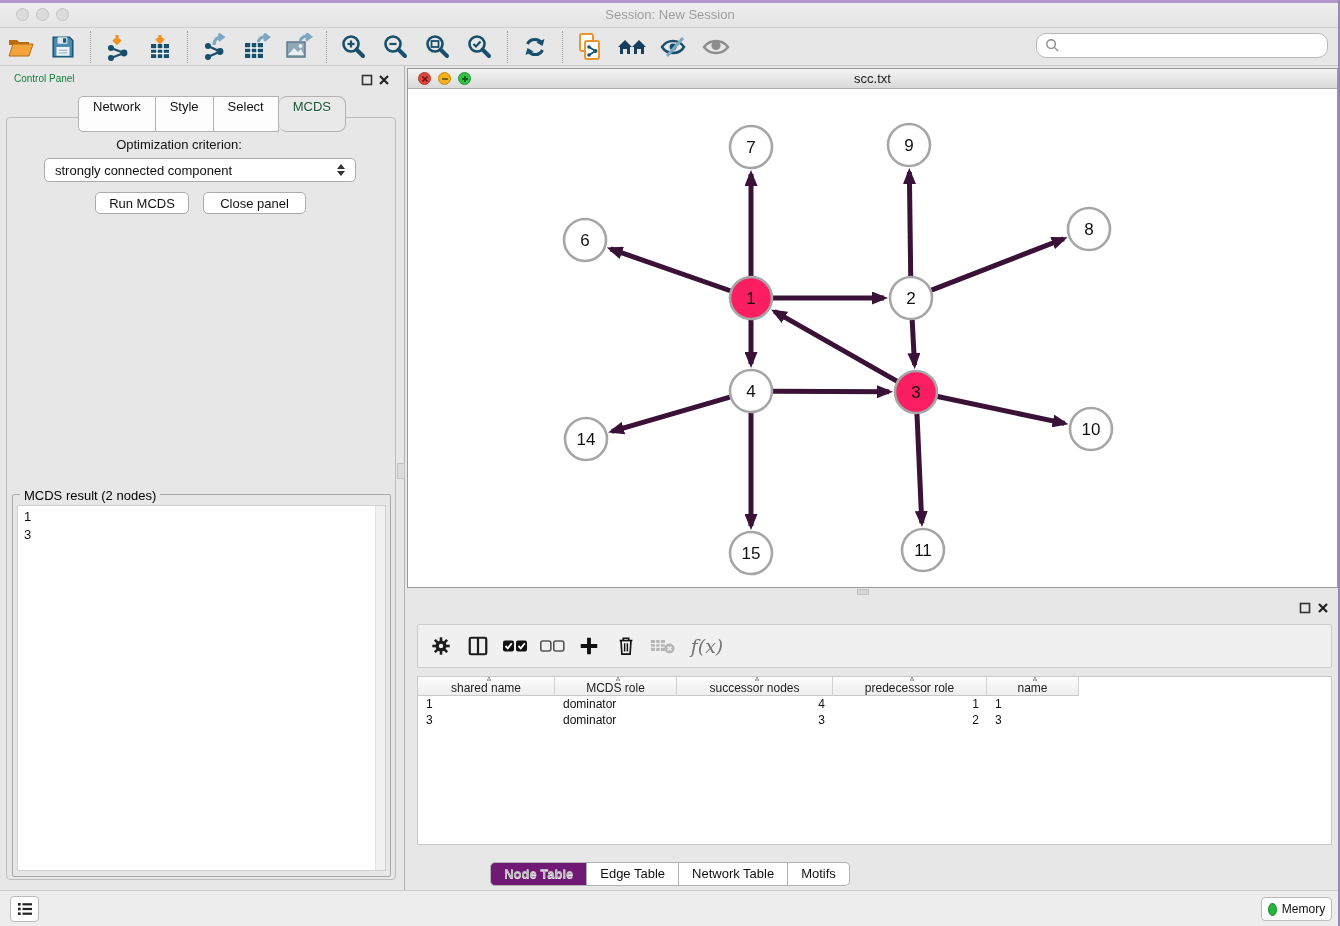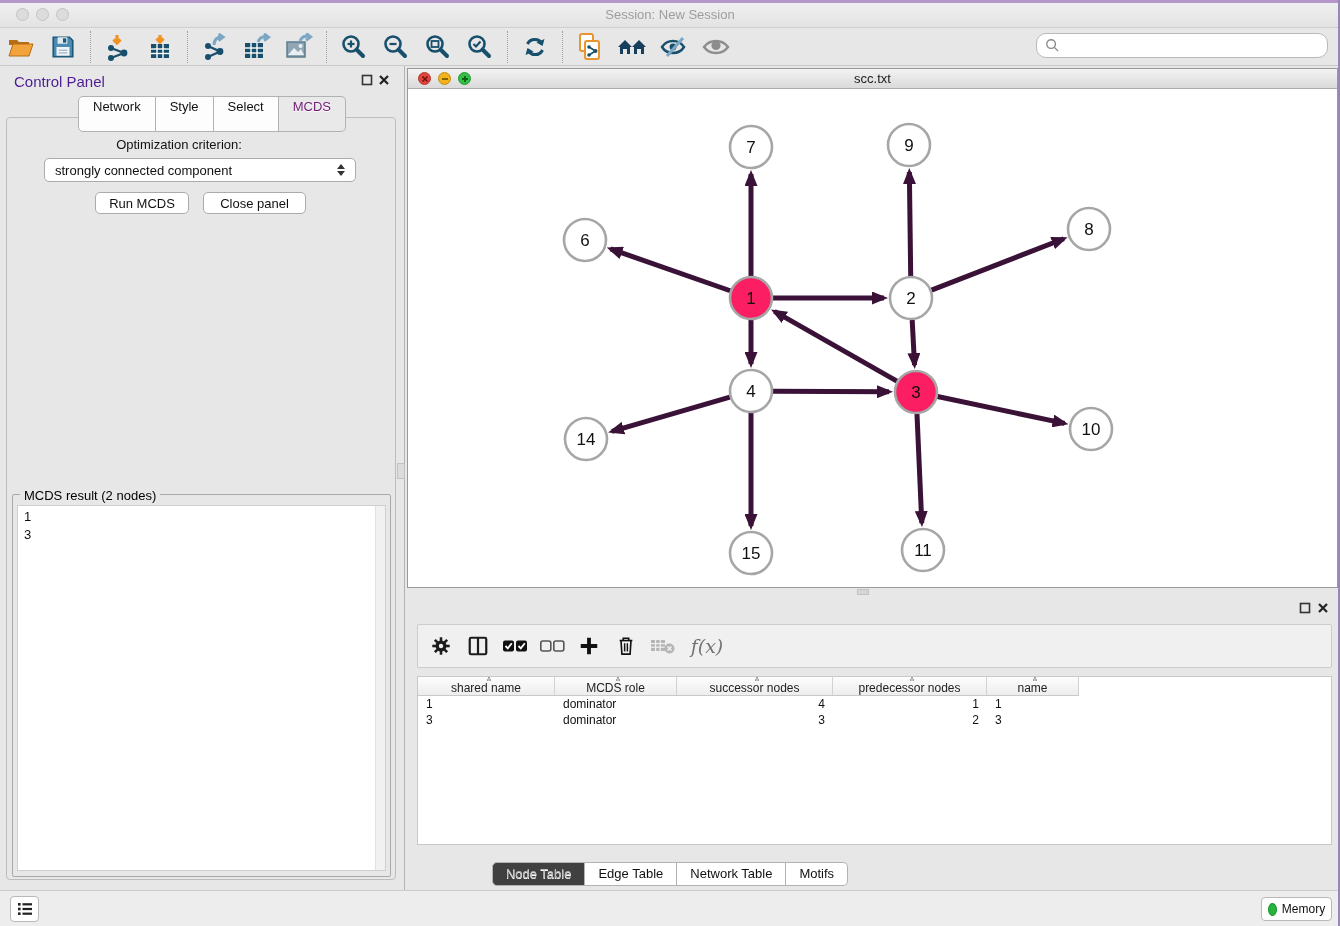--- a/index.html
+++ b/index.html
@@ -17,26 +17,26 @@
   
   #toolbar { left:0; top:28px; width:1340px; height:38px; border-bottom:1px solid #c9c9c9; background:#e7e7e7; display:flex; align-items:center; }
   .tb-icon { width:34px; height:32px; display:flex; align-items:center; justify-content:center; margin:0 4px; }
   .tb-sep { width:1px; height:32px; border-left:1px dotted #9f9f9f; margin:0 6px; }
   #quick-search { position:absolute; right:12px; top:5px; width:292px; height:25px; background:#fff; border:1px solid #b9b9b9; border-radius:10px; display:flex; align-items:center; padding-left:8px; }
   #quick-search input { border:none; outline:none; font-size:13px; width:250px; background:transparent; }
 
   
   #control-panel { left:0; top:66px; width:405px; height:824px; border-right:1px solid #b3b3b3; }
   #cp-header { left:0; top:72px; width:405px; height:20px; }
-  .panel-title { font-size:15px; color:#4c1d95; }
+  .panel-title { font-size:10px; color:#15803d; }
   #cp-tabs { left:78px; top:96px; height:36px; display:flex; z-index:5; }
   .cp-tab { background:#fdfdfd; border:1px solid #b2b2b2; border-left:none; font-size:13px; color:#111; padding:0 14px; line-height:20px; }
   .cp-tab:first-child { border-left:1px solid #b2b2b2; border-radius:5px 0 0 5px; }
   .cp-tab:last-child { border-radius:0 5px 5px 0; }
-  .cp-tab.disabled { background:#e9e9e9; color:#701a75; text-shadow:0 1px 0 #fff; }
+  .cp-tab.disabled { background:#e9e9e9; color:#14532d; text-shadow:0 1px 0 #fff;border-radius:8px; }
   #cp-body { left:6px; top:117px; width:390px; height:763px; border:1px solid #bdbdbd; border-radius:4px; background:#e7e7e7; }
   #opt-label { left:0; top:137px; width:358px; text-align:center; font-size:13px; color:#111; }
   #criterion-select { left:44px; top:158px; width:312px; height:24px; background:#fff; border:1px solid #ababab; border-radius:5px; display:flex; align-items:center; padding:0 10px; font-size:13px; color:#111; }
   .updown { margin-left:auto; display:flex; flex-direction:column; gap:2px; }
   .updown i { width:0; height:0; border-left:4px solid transparent; border-right:4px solid transparent; display:block; }
   .updown .up { border-bottom:5px solid #333; }
   .updown .dn { border-top:5px solid #333; }
   .cp-btn { height:22px; background:#fff; border:1px solid #ababab; border-radius:5px; font-size:13px; color:#111; display:flex; align-items:center; justify-content:center; }
   #run-btn { left:95px; top:192px; width:94px; }
   #close-btn { left:203px; top:192px; width:103px; }
@@ -65,21 +65,21 @@
   #node-table { left:417px; top:676px; width:915px; height:169px; background:#fff; border:1px solid #c9c9c9; }
   #nt-header { display:flex; height:19px; background:linear-gradient(#fdfdfd,#ededed); border-bottom:1px solid #c9c9c9; width:661px; }
   .nt-col { display:flex; align-items:center; border-right:1px solid #d2d2d2; font-size:12px; color:#222; position:relative;flex-direction:column; }
   .nt-col .lbl { flex:1; text-align:center; }
   .nt-row { display:flex; height:16px; font-size:12px; color:#111; align-items:center; }
   .nt-cell { padding:0 8px; overflow:hidden; white-space:nowrap; }
   #tp-tabs { left:0; top:862px; width:1340px; display:flex; justify-content:center; }
   .tp-tab { background:#fff; border:1px solid #b2b2b2; border-left:none; font-size:13px; color:#111; padding:0 13px; line-height:22px; height:24px; }
   .tp-tab:first-child { border-left:1px solid #b2b2b2; border-radius:5px 0 0 5px; }
   .tp-tab:last-child { border-radius:0 5px 5px 0; }
-  .tp-tab.disabled { background:#404040; color:#bcbcbc; text-shadow:0 1px 0 #fff; }
+  .tp-tab.disabled { background:#701a75; color:#bcbcbc; text-shadow:0 1px 0 #fff;font-weight:bold; }
 
   
   #statusbar { left:0; top:890px; width:1340px; height:36px; border-top:1px solid #cccccc; background:#ededed; }
   #list-btn { left:10px; top:896px; width:29px; height:26px; background:#fff; border:1px solid #b9b9b9; border-radius:4px; display:flex; align-items:center; justify-content:center; }
   #memory-btn { left:1261px; top:897px; width:71px; height:24px; background:#fff; border:1px solid #b9b9b9; border-radius:4px; display:flex; align-items:center; justify-content:center; gap:5px; font-size:12px; color:#111; }
   #memory-dot { width:9px; height:13px; border-radius:50%; background:#27b43c; border:1px solid #1d8f2e; }
 </style>
 </head>
 <body>
 
@@ -493,21 +493,21 @@
       </div>
       <div class="nt-col" style="width: 154px;">
         <svg width="12" height="11" viewBox="0 0 14 13" style="margin-left:5px;">
           <g fill="#6e6e6e">
             <rect x="4.5" y="0.5" width="5" height="4"></rect>
             <rect x="0.5" y="8" width="5" height="4"></rect>
             <rect x="8.5" y="8" width="5" height="4"></rect>
           </g>
           <path d="M7 4.5 V6.5 M3 8 V6.5 H11 V8" stroke="#6e6e6e" stroke-width="1" fill="none"></path>
         </svg>
-        <span class="lbl">predecessor nodes</span>
+        <span class="lbl">predecessor role</span>
       </div>
       <div class="nt-col" style="width: 92px;">
         <svg width="12" height="11" viewBox="0 0 14 13" style="margin-left:5px;">
           <g fill="#6e6e6e">
             <rect x="4.5" y="0.5" width="5" height="4"></rect>
             <rect x="0.5" y="8" width="5" height="4"></rect>
             <rect x="8.5" y="8" width="5" height="4"></rect>
           </g>
           <path d="M7 4.5 V6.5 M3 8 V6.5 H11 V8" stroke="#6e6e6e" stroke-width="1" fill="none"></path>
         </svg>

